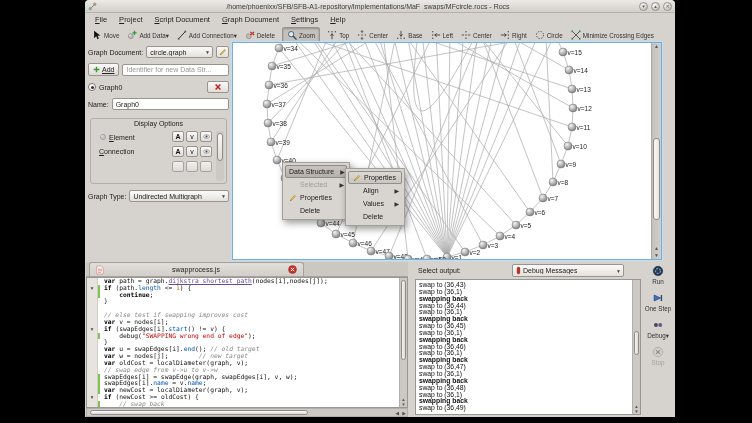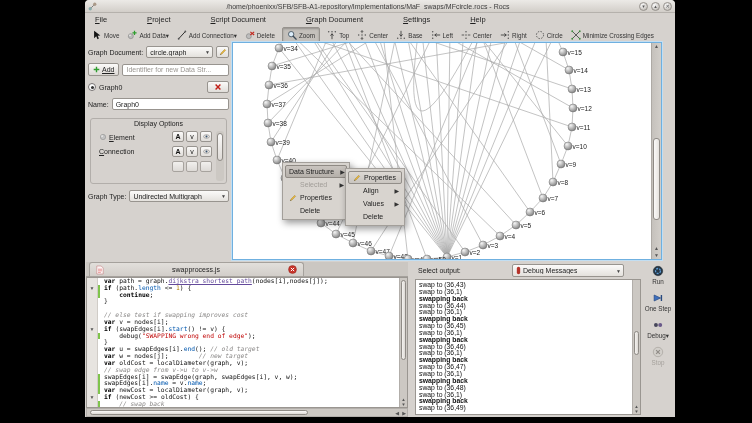--- a/index.html
+++ b/index.html
@@ -14,21 +14,21 @@
     border-bottom:1px solid #b5b1ac; border-radius:4px 4px 0 0; }
   .titlebar .appicon { width:9px; height:9px; margin-left:3px; }
   .titlebar .title { flex:1; text-align:center; font-size:7px; color:#3c3c3c;
     white-space:nowrap; overflow:hidden; text-overflow:ellipsis; padding:0 4px; }
   .winbtn { width:9px; height:9px; border-radius:50%; margin-right:3px;
     background:radial-gradient(circle at 35% 30%, #fafafa, #c9c5c0 70%, #a09c97);
     border:1px solid #96928d; font-size:5px; line-height:7px; text-align:center; color:#555; }
 
   
   .menubar { position:absolute; left:0; top:13px; right:0; height:13px;
-    display:flex; align-items:center; padding-left:4px;gap:28px; }
+    display:flex; align-items:center; padding-left:4px; }
   .menu-item { font-size:7.5px; color:#1f1f1f; padding:1px 6px; }
 
   
   .toolbar { position:absolute; left:0; top:26px; right:0; height:18px;
     display:flex; align-items:center; padding-left:3px; }
   .tbtn { display:flex; align-items:center; gap:2px; padding:1px 4px; border-radius:2px;
     height:16px; }
   .tbtn svg { width:10px; height:10px; flex:0 0 auto; }
   .tbtn .tlabel { font-size:6.3px; color:#333; white-space:nowrap; }
   .tbtn.pressed { background:#c4c0bb; border:1px solid #96928d;

